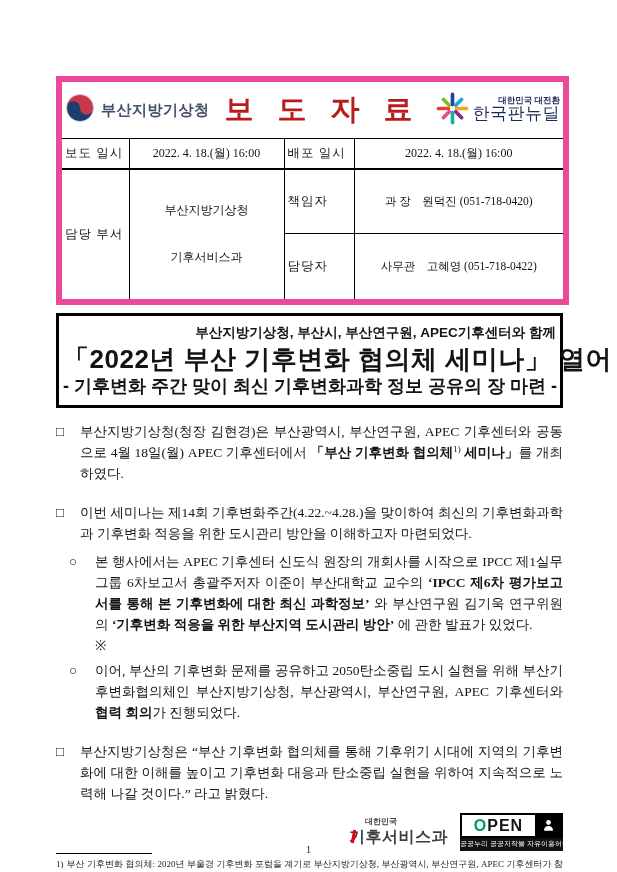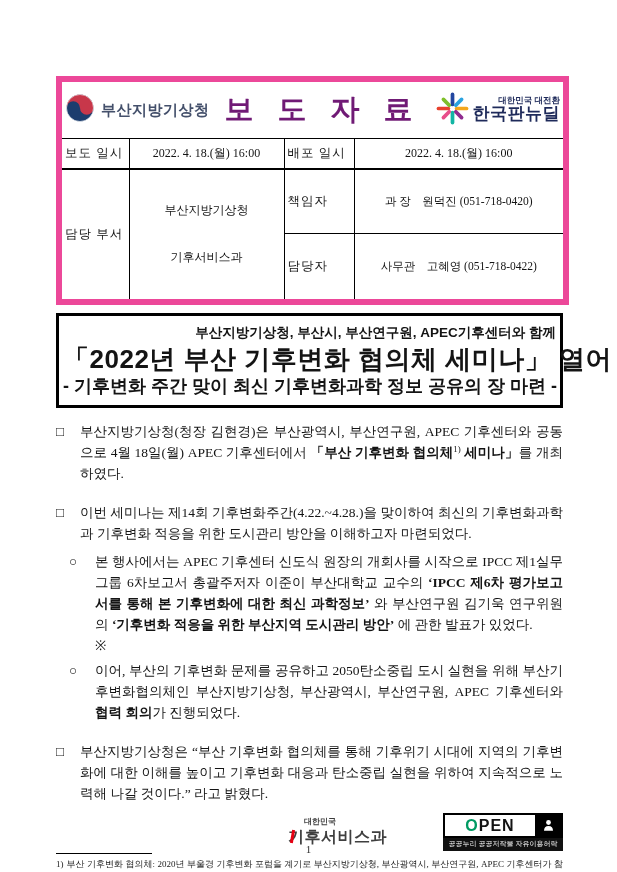--- a/index.html
+++ b/index.html
@@ -13,25 +13,25 @@
   }
   .page { position: absolute; left: 56px; top: 76px; width: 507px; }
 
   
   table.head-table { width: 100%; border-collapse: collapse; border: 6px solid #ec4899; table-layout: fixed; }
   table.head-table td { border: 1px solid #000; vertical-align: middle; padding: 2px 3px; }
   td.brand-cell { border-bottom: 2px solid #000; height: 52px; padding: 4px 8px; }
   .brand-row { display: flex; align-items: center; justify-content: space-between; }
   .brand-left { display: flex; align-items: center; gap: 6px; }
   .agency-name { font-family: "Liberation Sans", sans-serif; font-size: 15px; font-weight: 600; color: #44506b; letter-spacing: 0.5px; }
-  .doc-type { font-family: "Liberation Sans", sans-serif; font-size: 29px; font-weight: bold; color: #701a75; letter-spacing: 8px; white-space: pre; }
+  .doc-type { font-family: "Liberation Sans", sans-serif; font-size: 29px; font-weight: bold; color: #b91c1c; letter-spacing: 8px; white-space: pre; }
   .newdeal { display: flex; align-items: center; gap: 4px; }
   .newdeal-txt { display: flex; flex-direction: column; align-items: flex-end; line-height: 1.1; }
   .newdeal-top { font-family: "Liberation Sans", sans-serif; font-size: 8.5px; font-weight: bold; color: #1e2a5a; }
-  .newdeal-main { font-family: "Liberation Sans", sans-serif; font-size: 17px; font-weight: bold; color: #1e2a5a; letter-spacing: 0.5px; }
+  .newdeal-main { font-family: "Liberation Sans", sans-serif; font-size: 17px; font-weight: normal; color: #1e2a5a; letter-spacing: 0.5px; }
 
   col.c1 { width: 70px; } col.c2 { width: 155px; } col.c3 { width: 70px; } col.c4 { width: 212px; }
   td.lbl { text-align: left; font-size: 12.5px; letter-spacing: 1px; white-space: pre; height: 25px; }
   td.val { text-align: center; font-size: 12px; white-space: pre; }
   tr.date-row td { border-bottom: 2px solid #000; }
   .dept-line { text-align: center; font-size: 12px; line-height: 1.45; white-space: pre; }
   td.contact { font-size: 11.5px; }
 
   
   .title-box { border: 3px solid #000; margin-top: 8px; padding: 7px 4px 8px; text-align: right;
@@ -54,21 +54,21 @@
   .mb-lg { margin-bottom: 18px; }
   .mb-md { margin-bottom: 7px; }
   .mb-sm { margin-bottom: 4px; }
 
   
   .footer-logos { display: flex; justify-content: flex-end; align-items: flex-end; gap: 12px; margin-top: 3px; height: 44px; }
   .policy-logo { display: flex; flex-direction: column; align-items: flex-start; padding-bottom: 3px; }
   .policy-kr { font-family: Liberation Mono, monospace; font-size: 8px; font-weight: bold; color: #3c3c3c; margin-left: 16px; }
   .policy-main { font-family: "Liberation Sans", sans-serif; font-size: 16px; font-weight: bold; color: #3f3f3f; position: relative; letter-spacing: 0.5px; }
   .policy-accent { position: absolute; left: 3px; top: 3px; width: 3px; height: 13px; background: #e60012; transform: rotate(10deg); }
-  .open-logo { display: flex; flex-direction: column; width: 120px; margin-left: 44px; }
+  .open-logo { display: flex; flex-direction: column; width: 103px; }
   .open-row { display: flex; border: 2px solid #000; align-items: stretch; background: #fff; }
   .open-word { flex: 1; text-align: center; font-family: "Liberation Sans", sans-serif; font-size: 16px; font-weight: bold; letter-spacing: 1px; padding: 2px 2px 1px; }
   .open-o { color: #009a62; }
   .open-box { background: #000; display: flex; align-items: center; justify-content: center; width: 26px; }
   .open-bar { background: #111; color: #fff; font-family: "Liberation Sans", sans-serif; font-size: 7px; text-align: center; padding: 1.5px 0; letter-spacing: 0; white-space: nowrap; overflow: hidden; }
 
   
   .footnote-sep { width: 96px; border-top: 1.5px solid #000; margin: 2px 0 4px; }
   .footnote { font-size: 9px; line-height: 1.55; padding-left: 14px; text-indent: -14px; color: #1a1a1a; text-align: justify; }
   .fn-marker { margin-right: 3px; }

